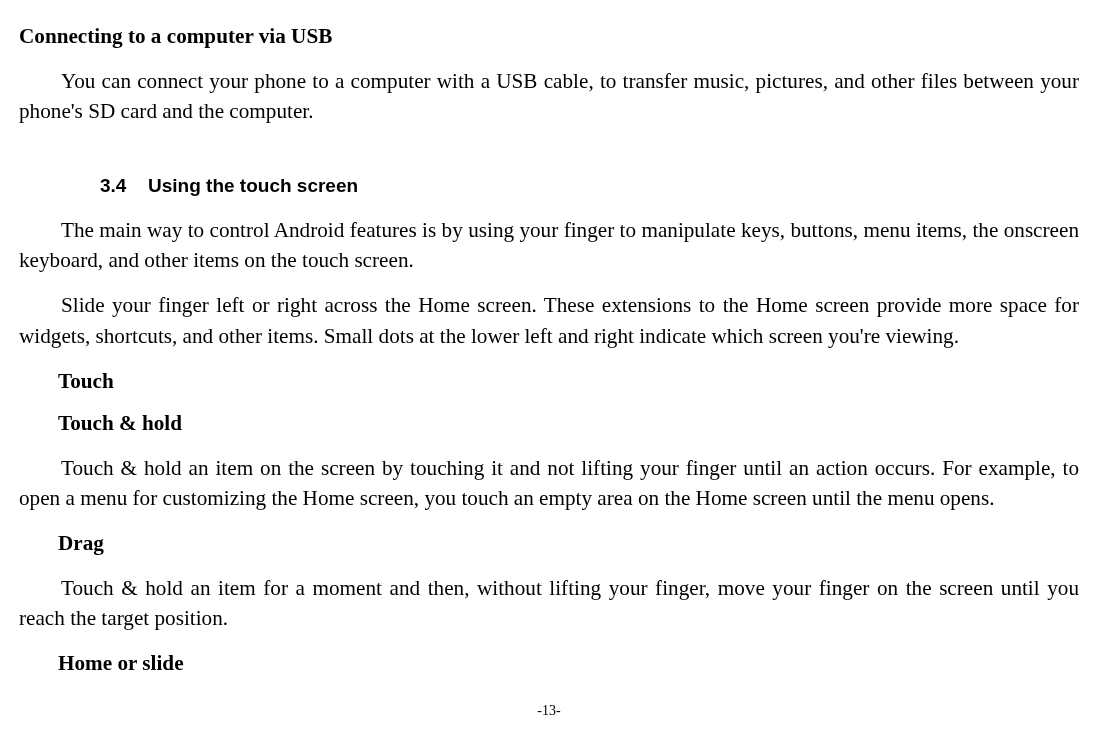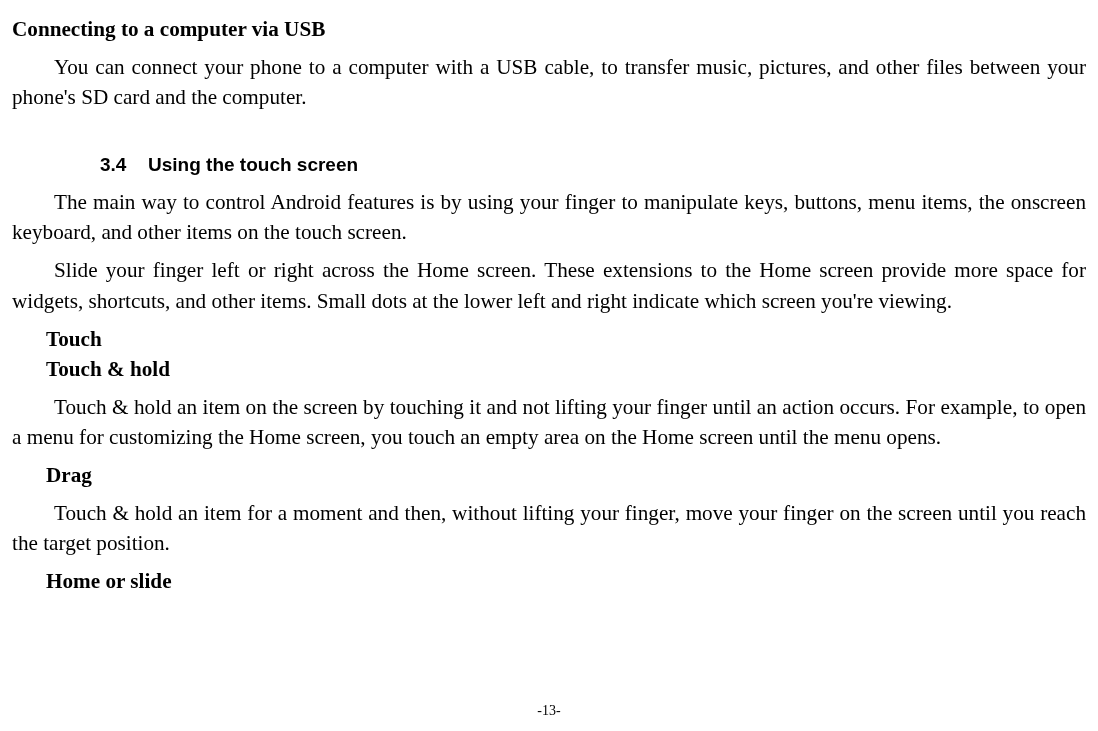--- a/index.html
+++ b/index.html
@@ -16,21 +16,21 @@
     height: 731px;
     padding: 6px 4px 0 4px;
     font-family: "Times New Roman", Times, serif;
     color: #000;
     font-size: 21.2px;
     line-height: 1.42;
     position: relative;
   }
   .para {
     text-align: justify;
-    margin: 8px;
+    margin: 15px;
   }
   .indent {
     text-indent: 42px;
   }
   .b { font-weight: bold; }
   .section-header {
     font-family: Arial, Helvetica, sans-serif;
     font-weight: bold;
     font-size: 19px;
     margin: 4px 0 2px 0;
@@ -41,21 +41,21 @@
     position: absolute;
     bottom: 10px;
     left: 0;
     width: 100%;
     text-align: center;
     font-size: 14px;
     font-family: Liberation Serif, serif;
   }
   .label {
     font-weight: bold;
-    margin: 0;
+    margin: 12px;
     text-indent: 42px;
     text-align: left;
   }
 </style>
 </head>
 <body>
 
 <div class="page">
 
   <p class="para b">Connecting to a computer via USB</p>

